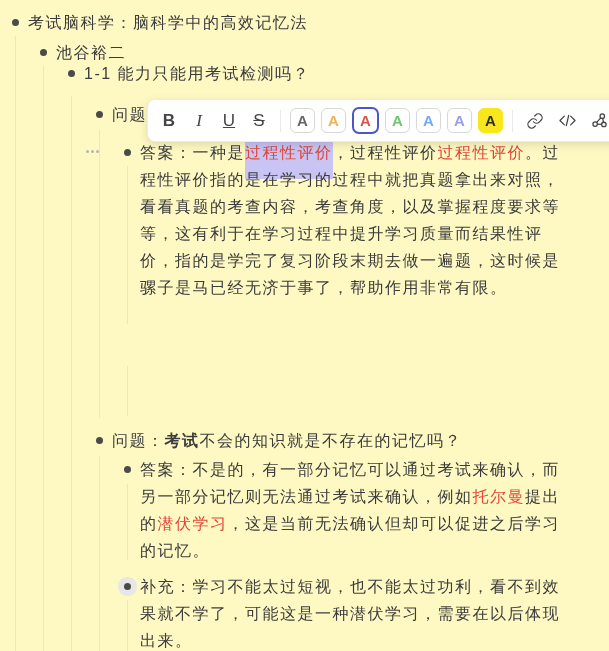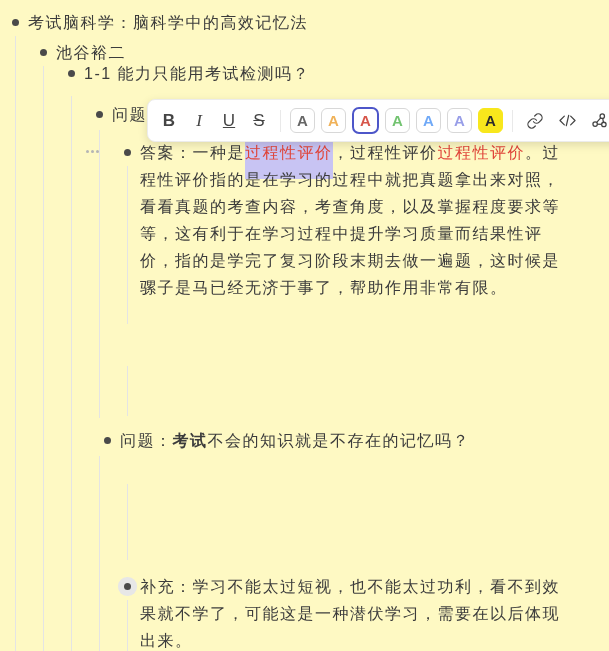--- a/index.html
+++ b/index.html
@@ -73,23 +73,27 @@
     <div class="ntext"><span>1-1 能力只能用考试检测吗？</span></div>
   </div>
   <div class="node" style="top:101px;left:112px">
     <span class="bullet"></span>
     <div class="ntext"><span>问题：</span></div>
   </div>
   <div class="node" style="top:139px;left:140px;width:424px">
     <span class="bullet"></span>
     <div class="ntext"><span>答案：一种是</span><span class="red-hl">过程性评价</span><span>，过程性评价</span><span class="red">过程性评价</span><span>。过程性评价指的是在学习的过程中就把真题拿出来对照，看看真题的考查内容，考查角度，以及掌握程度要求等等，这有利于在学习过程中提升学习质量而结果性评价，指的是学完了复习阶段末期去做一遍题，这时候是骡子是马已经无济于事了，帮助作用非常有限。</span></div>
   </div>
-  <div class="node" style="top:427px;left:120px;width:452px">
+  <div class="node" style="top:427px;left:112px;width:452px">
     <span class="bullet"></span>
     <div class="ntext"><span>问题：</span><span class="bold">考试</span><span>不会的知识就是不存在的记忆吗？</span></div>
+  </div>
+  <div class="node" style="top:456px;left:140px;width:424px">
+    <span class="bullet"></span>
+    <div class="ntext"><span>答案：不是的，有一部分记忆可以通过考试来确认，而另一部分记忆则无法通过考试来确认，例如</span><span class="red">托尔曼</span><span>提出的</span><span class="red">潜伏学习</span><span>，这是当前无法确认但却可以促进之后学习的记忆。</span></div>
   </div>
   <div class="node" style="top:573px;left:140px;width:424px">
     <span class="bullet collapsed"></span>
     <div class="ntext"><span>补充：学习不能太过短视，也不能太过功利，看不到效果就不学了，可能这是一种潜伏学习，需要在以后体现出来。</span></div>
   </div>
 
   <div class="handle">
     <i></i>
       <i></i>
       <i></i>

